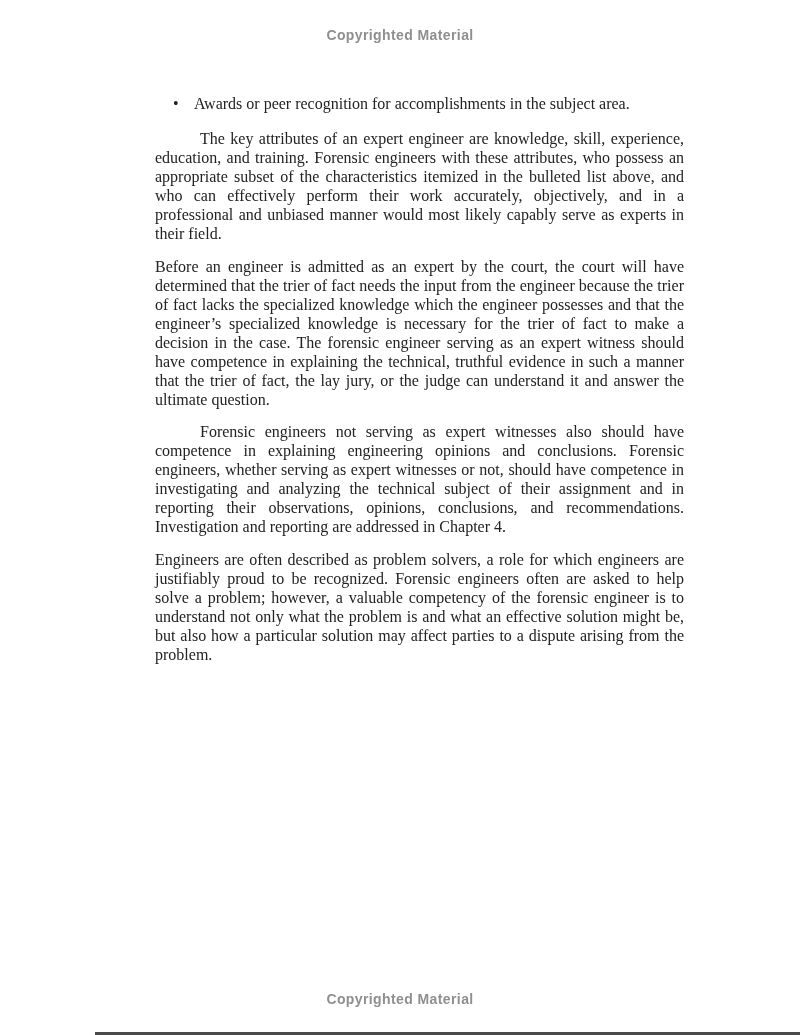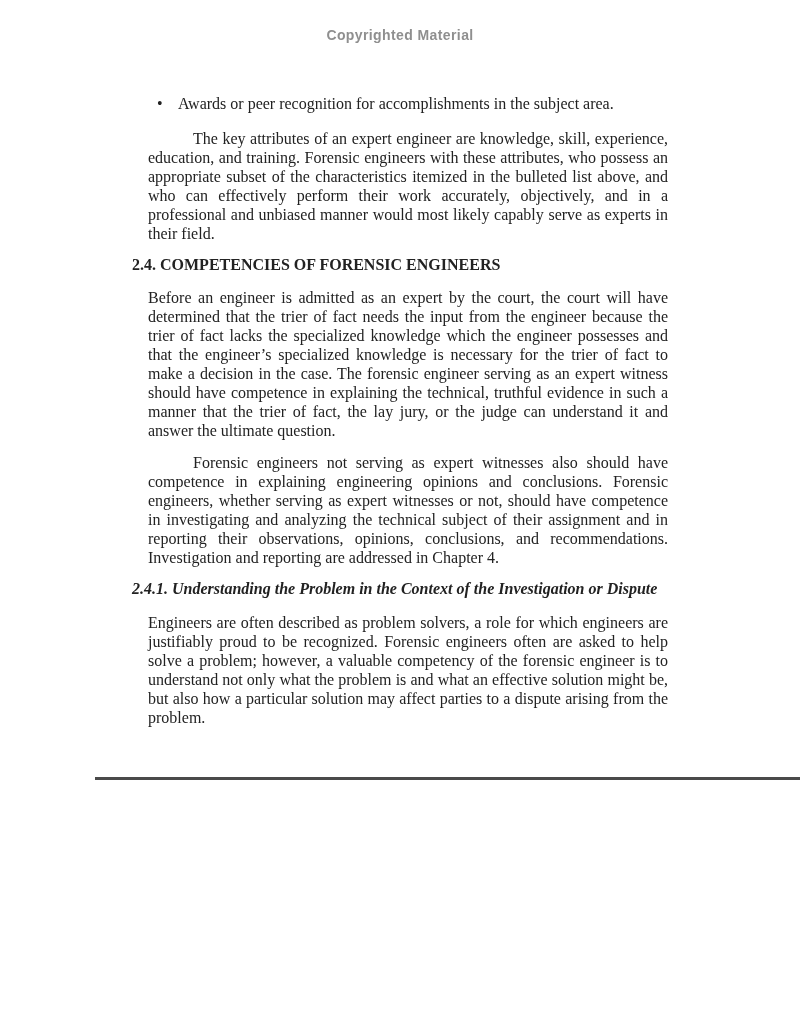--- a/index.html
+++ b/index.html
@@ -1,41 +1,41 @@
 <!DOCTYPE html>
 <html><head>
 <meta charset="utf-8">
 <style>
   html, body { margin: 0; padding: 0; }
   body { background: #ffffff; }
   .page {
     position: relative;
     width: 800px;
-    height: 780px;
+    height: 1035px;
     background: #ffffff;
     overflow: hidden;
     font-family: "Liberation Serif", serif;
     color: #222222;
   }
   .watermark {
     position: absolute;
     left: 0;
     width: 100%;
     text-align: center;
     font-family: "Liberation Sans", sans-serif;
     font-weight: 700;
     font-size: 14px;
     letter-spacing: 0.4px;
     color: #8f8f8f;
   }
   .watermark.top { top: 27px; }
   .watermark.bottom { top: 991px; }
   .content {
     position: absolute;
-    left: 132px;
+    left: 148px;
     top: 94px;
     width: 536px;
     font-size: 16px;
     line-height: 19px;
     text-align: justify;
   }
   ul.bullets {
     list-style: none;
     margin: 0;
     padding: 0;
@@ -43,21 +43,21 @@
   ul.bullets li {
     position: relative;
     padding-left: 46px;
   }
   ul.bullets li::before {
     content: "\2022";
     position: absolute;
     left: 25px;
     top: 0;
   }
-  p { margin: 13px 0 0 16px; }
+  p { margin: 13px 0 0 7px; }
   p.after-list { margin-top: 16px; }
   p.after-heading { margin-top: 14px; }
   p.indent { text-indent: 45px; }
   h2.sec {
     font-family: "Liberation Serif", serif;
     font-size: 16px;
     line-height: 19px;
     font-weight: 700;
     margin: 12px 0 0 0;
     text-align: left;
@@ -88,28 +88,26 @@
   <div class="watermark top">Copyrighted Material</div>
 
   <div class="content">
 
     <ul class="bullets">
       <li>Awards or peer recognition for accomplishments in the subject area.</li>
     </ul>
 
     <p class="after-list indent">The key attributes of an expert engineer are knowledge, skill, experience, education, and training. Forensic engineers with these attributes, who possess an appropriate subset of the characteristics itemized in the bulleted list above, and who can effectively perform their work accurately, objectively, and in a professional and unbiased manner would most likely capably serve as experts in their field.</p>
 
-    <h2 class="sec">2.4. COMPETENCIES OF FORENSIC ENGINEERS</h2>
 
     <p class="after-heading">Before an engineer is admitted as an expert by the court, the court will have determined that the trier of fact needs the input from the engineer because the trier of fact lacks the specialized knowledge which the engineer possesses and that the engineer’s specialized knowledge is necessary for the trier of fact to make a decision in the case. The forensic engineer serving as an expert witness should have competence in explaining the technical, truthful evidence in such a manner that the trier of fact, the lay jury, or the judge can understand it and answer the ultimate question.</p>
 
     <p class="indent">Forensic engineers not serving as expert witnesses also should have competence in explaining engineering opinions and conclusions. Forensic engineers, whether serving as expert witnesses or not, should have competence in investigating and analyzing the technical subject of their assignment and in reporting their observations, opinions, conclusions, and recommendations. Investigation and reporting are addressed in Chapter 4.</p>
 
 
-    <h3 class="subsec">2.4.1. Understanding the Problem in the Context of the Investigation or Dispute</h3>
 
     <p class="after-heading">Engineers are often described as problem solvers, a role for which engineers are justifiably proud to be recognized. Forensic engineers often are asked to help solve a problem; however, a valuable competency of the forensic engineer is to understand not only what the problem is and what an effective solution might be, but also how a particular solution may affect parties to a dispute arising from the problem.</p>
 
 
   </div>
 
   <div class="watermark bottom">Copyrighted Material</div>
 
   <div class="bottom-edge"></div>
 

